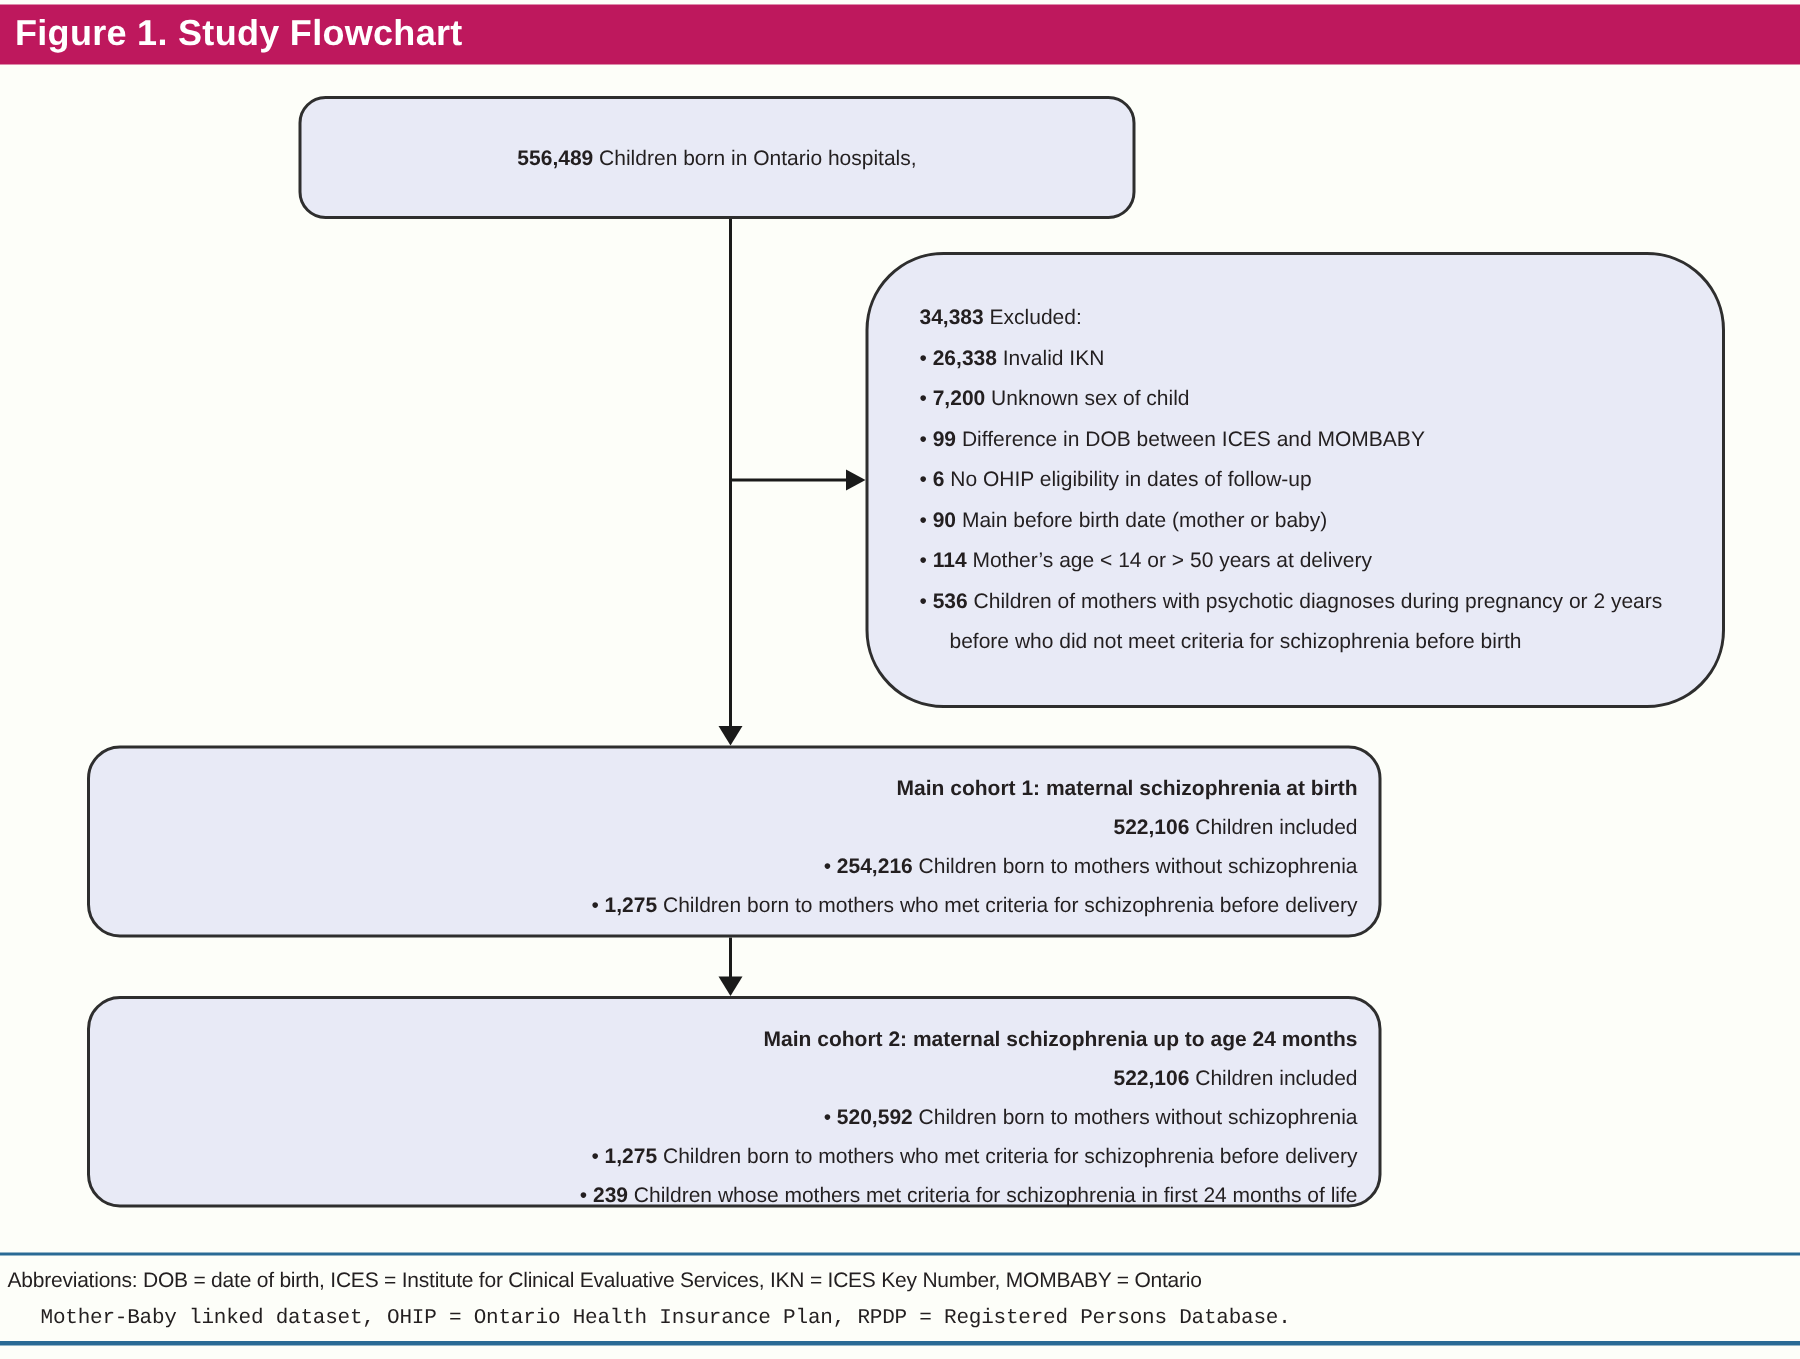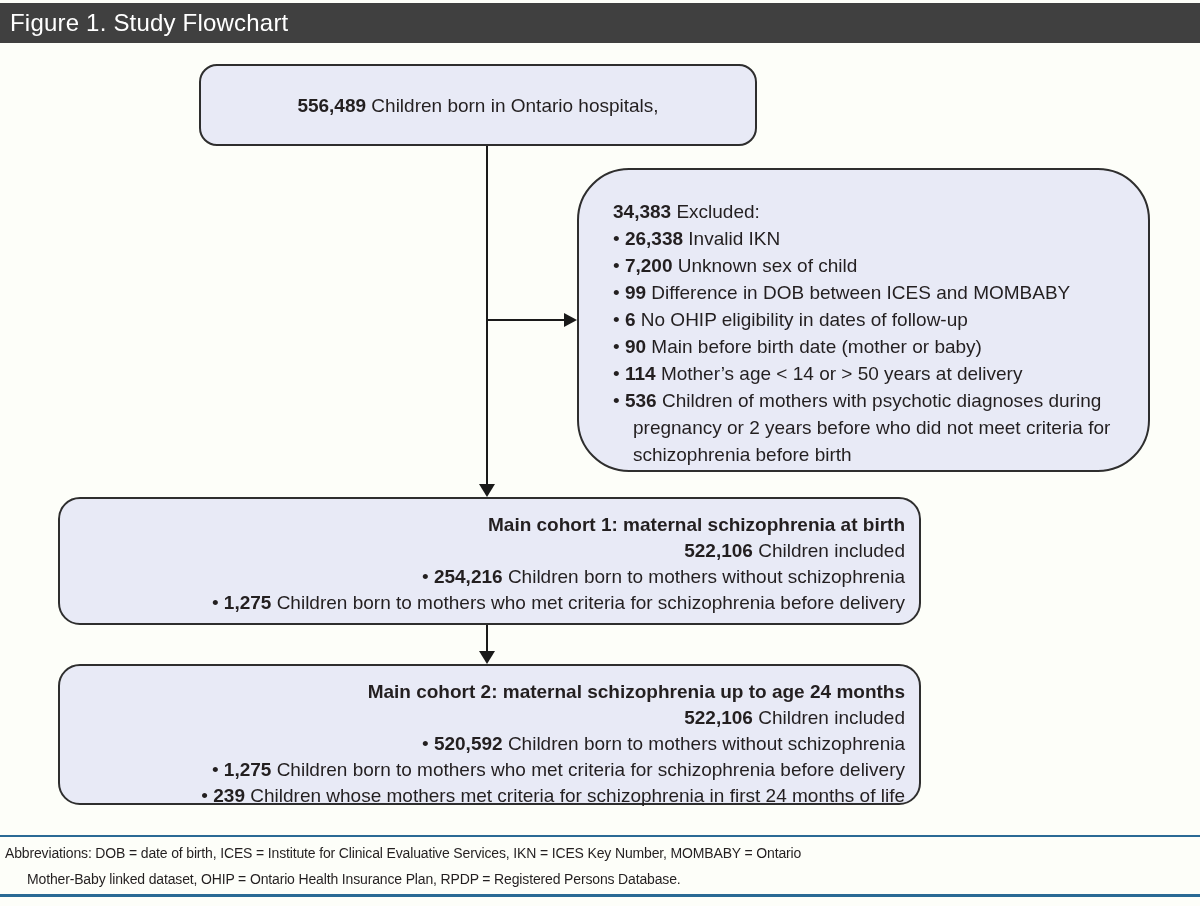--- a/index.html
+++ b/index.html
@@ -9,30 +9,30 @@
     font-family:"Liberation Sans","DejaVu Sans",sans-serif;
     color:#231F20;
     position:relative;
     overflow:hidden;
   }
   .page{position:relative;width:1200px;height:906px;}
 
   
   .titlebar{
     position:absolute;left:0;top:3px;width:1200px;height:40px;
-    background:#404040;color:#FFFFFF;
+    background:#be185d;color:#FFFFFF;
     display:flex;align-items:center;
     box-sizing:border-box;padding-left:10px;
-    font-size:24px;font-weight:normal;letter-spacing:0.2px;
+    font-size:24px;font-weight:bold;letter-spacing:0.2px;
   }
 
   
   .box{
     position:absolute;background:#E8EAF6;border:2px solid #2E2E2E;
-    box-sizing:border-box;font-size:19px;color:#231F20;
+    box-sizing:border-box;font-size:14px;color:#231F20;
   }
   .top-box{
     left:199px;top:64px;width:558px;height:82px;border-radius:18px;
     display:flex;flex-direction:column;justify-content:center;
     text-align:center;line-height:27px;
   }
   .excluded-box{
     left:577px;top:168px;width:573px;height:304px;border-radius:52px;
     padding:28px 14px 0 34px;line-height:27px;
   }
@@ -60,21 +60,21 @@
   .a-right{border-top:7px solid transparent;border-bottom:7px solid transparent;border-left:13px solid #1A1A1A;left:564px;top:313px;}
 
   
   .rule{position:absolute;left:0;width:1200px;background:#2A6A95;}
   .rule-top{top:835px;height:2px;}
   .rule-bottom{top:894px;height:3px;}
   .footnote{
     position:absolute;left:5px;top:840px;width:1194px;
     font-size:14px;line-height:26px;letter-spacing:-0.15px;color:#231F20;
   }
-  .footnote .l2{padding-left:22px;}
+  .footnote .l2{padding-left:22px;font-family:Liberation Mono, monospace;}
 </style>
 </head>
 <body>
 
 <div class="page">
 
   <div class="titlebar">
     <span>Figure 1. Study Flowchart</span>
   </div>
 

